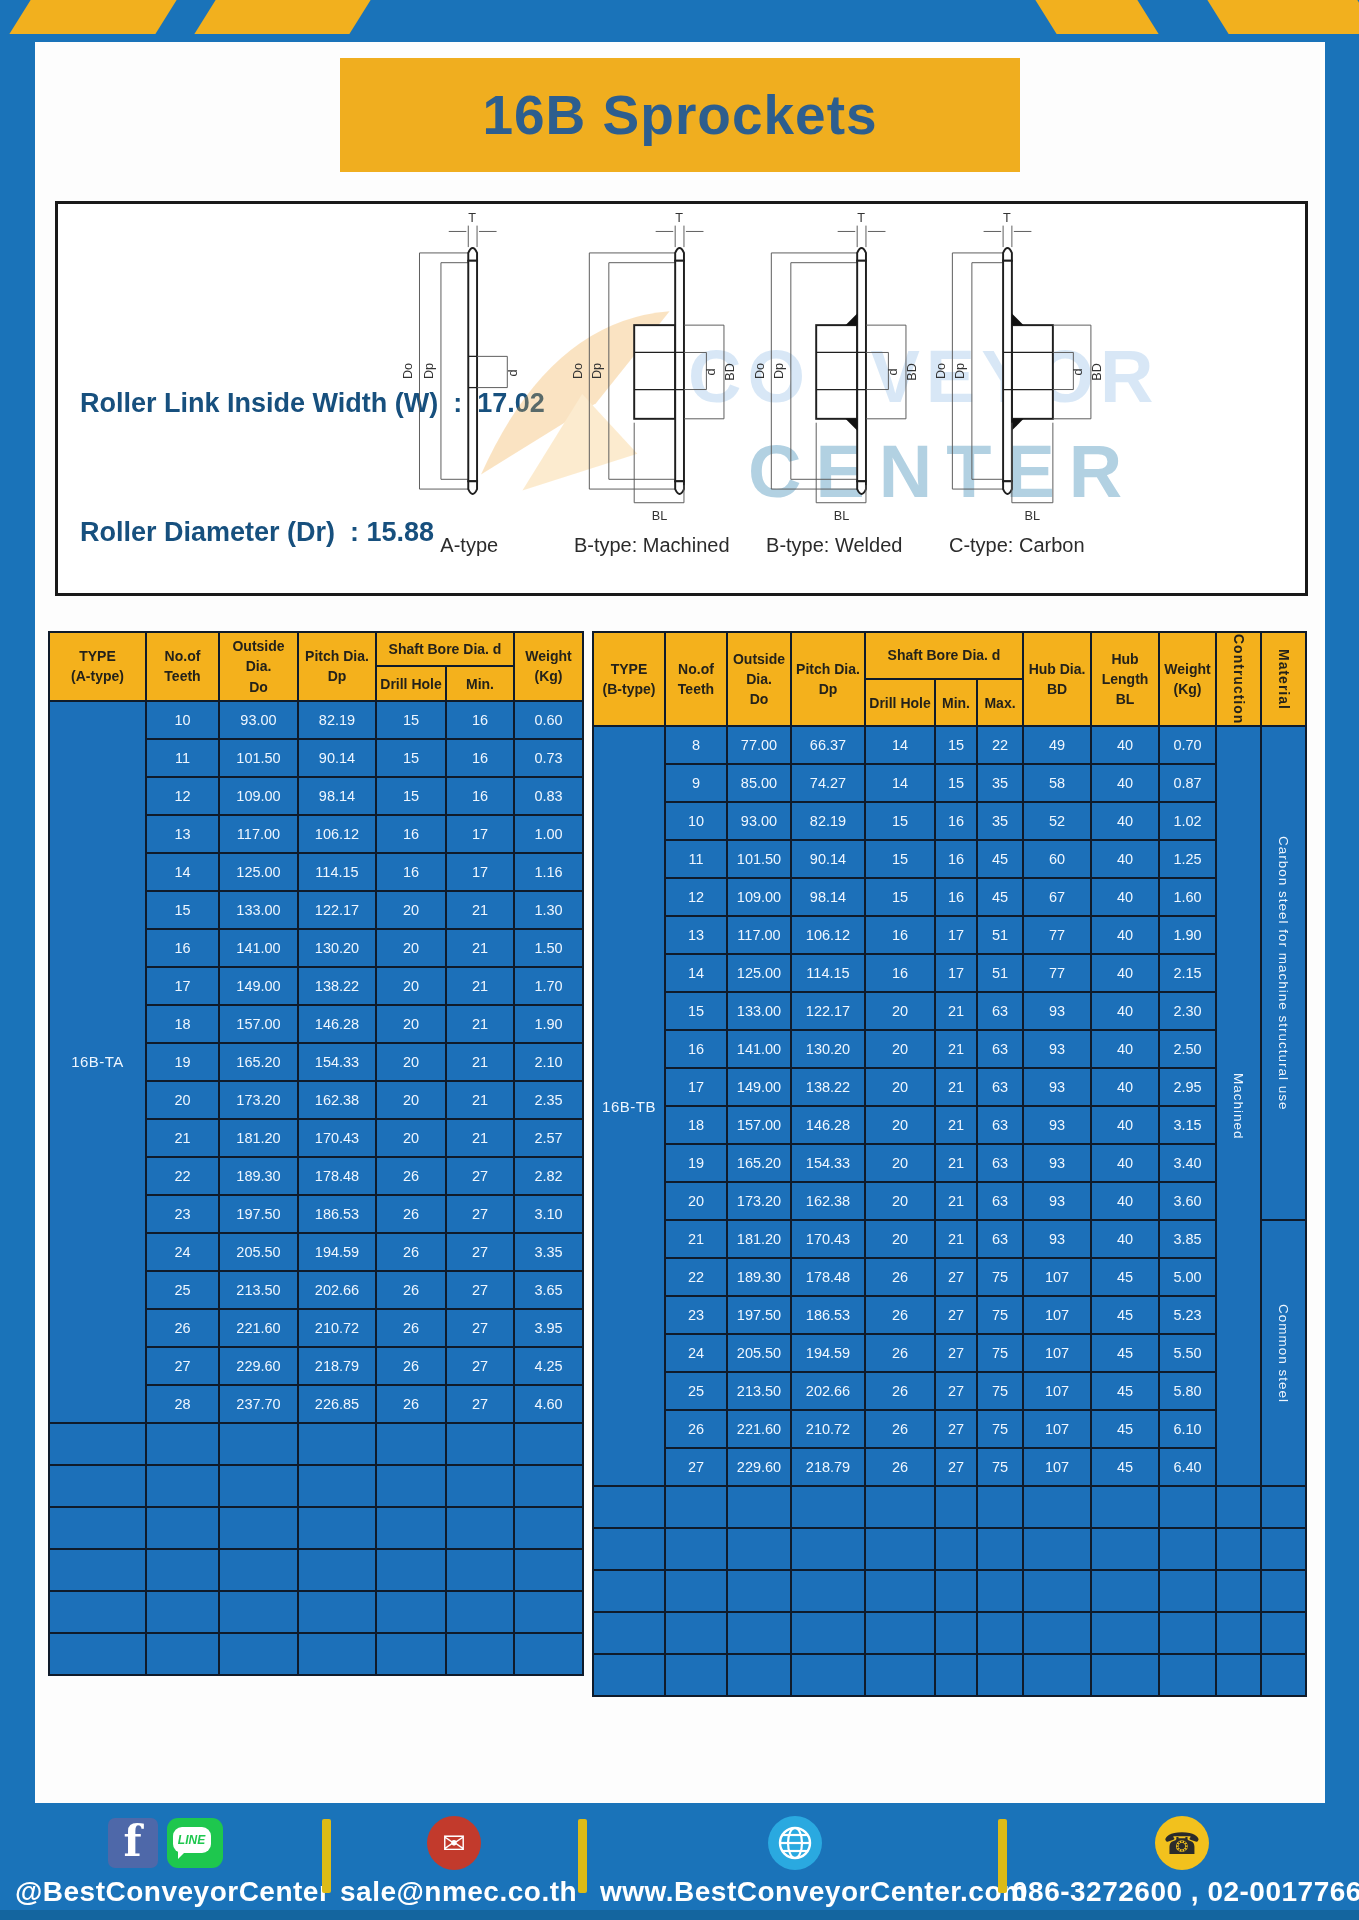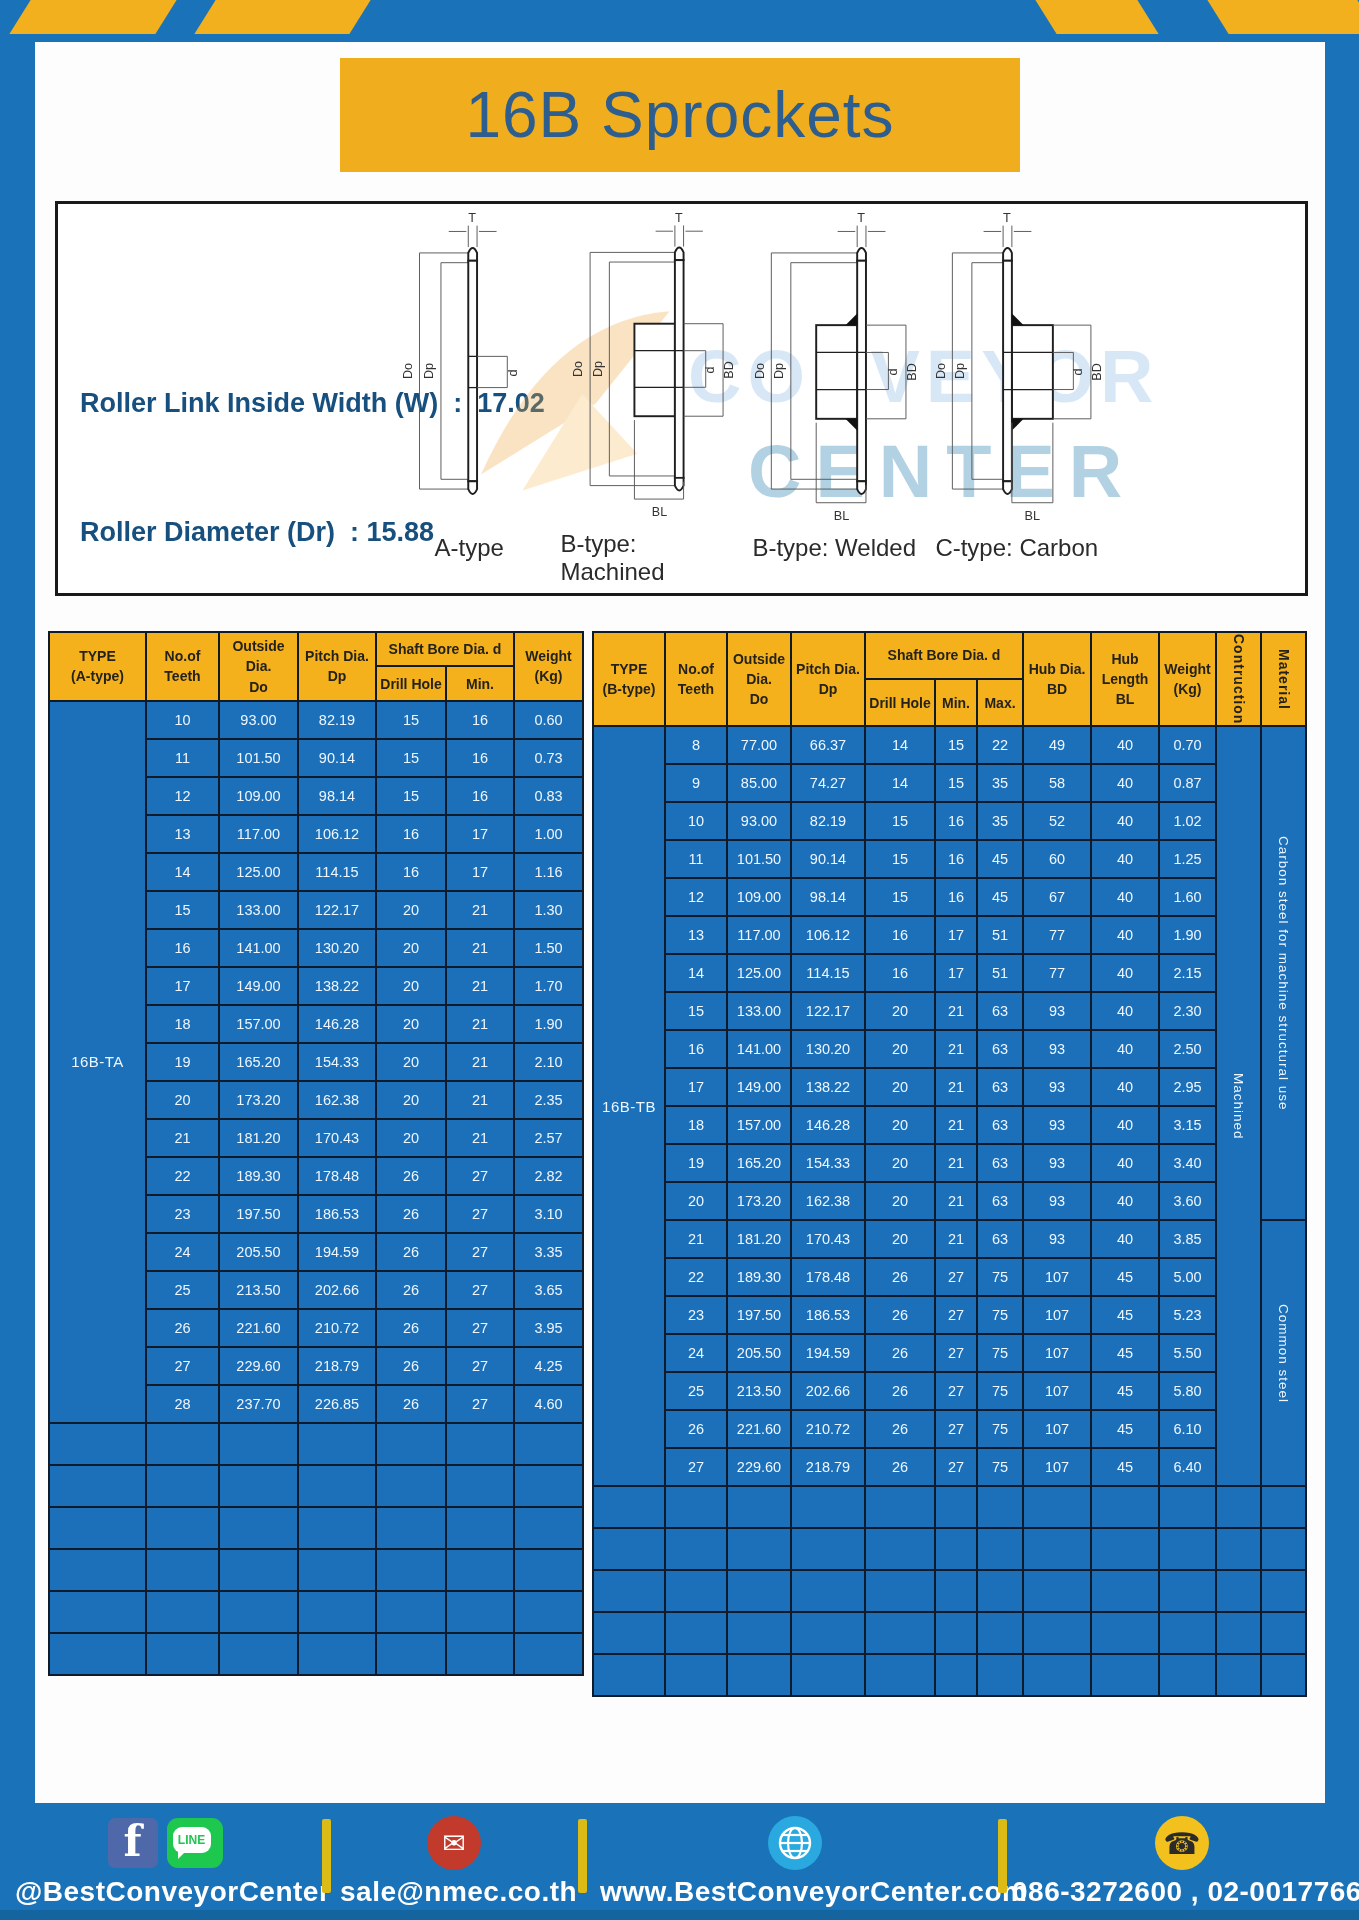--- a/index.html
+++ b/index.html
@@ -8,31 +8,31 @@
   .content{position:absolute;left:35px;top:42px;width:1290px;height:1761px;background:#fdfdfd;}
 
   
   .stripe{position:absolute;top:0;height:34px;background:#f2b01e;}
   .stripe.lean-r{transform:skewX(-32deg);}
   .stripe.lean-l{transform:skewX(32deg);}
 
   
   .banner{position:absolute;left:340px;top:58px;width:680px;height:114px;background:#f0ae1f;
           display:flex;align-items:center;justify-content:center;}
-  .banner h1{margin:0;font-size:64px;font-weight:normal;color:#2d5e8e;letter-spacing:1px;}
+  .banner h1{margin:0;font-size:55px;font-weight:bold;color:#2d5e8e;letter-spacing:1px;}
 
   
   .diagram-box{position:absolute;left:55px;top:201px;width:1247px;height:389px;background:#fff;
                border:3px solid #191919;}
   .spec-block{position:absolute;left:22px;top:92px;color:#17507e;font-size:27px;font-weight:bold;
               line-height:43px;white-space:pre;}
   .figs{position:absolute;left:320px;top:6px;width:730px;height:376px;display:flex;z-index:2;}
   .fig{flex:1;display:flex;flex-direction:column;align-items:center;}
   .fig svg{width:100%;height:322px;}
-  .fig-label{font-size:24px;color:#2b2b2b;margin-top:2px;}
+  .fig-label{font-size:20px;color:#2b2b2b;margin-top:2px;}
   .dln{stroke:#5a5a5a;stroke-width:1;fill:none;}
   .part{stroke:#1f1f1f;stroke-width:2;fill:#ffffff;}
   .edge{stroke:#1f1f1f;stroke-width:1.3;fill:none;}
   .weld{fill:#111;stroke:none;}
   .dimtext{font-size:13px;fill:#333;text-anchor:middle;}
   .wm{position:absolute;left:330px;top:20px;width:910px;height:350px;opacity:.3;pointer-events:none;z-index:1;}
   .wm-logo{position:absolute;left:70px;top:40px;width:230px;height:260px;}
   .wm-l1{position:absolute;left:330px;top:8px;font-size:92px;font-weight:bold;color:#f0a52e;letter-spacing:16px;}
   .wm-l2{position:absolute;left:300px;top:110px;font-size:74px;font-weight:bold;color:#7fb3e4;letter-spacing:6px;}
   .wm-l3{position:absolute;left:360px;top:205px;font-size:74px;font-weight:bold;color:#0369a1;letter-spacing:14px;}
@@ -51,21 +51,21 @@
 
   
   .footer{position:absolute;left:0;top:1803px;width:1359px;height:117px;background:#1a73b9;}
   .footer-edge{position:absolute;left:0;bottom:0;width:100%;height:10px;background:#14659f;}
   .fg{position:absolute;top:12px;text-align:center;}
   .fg-icons{height:56px;display:flex;align-items:center;justify-content:center;gap:9px;}
   .fg-text{margin-top:5px;font-size:28px;font-weight:bold;color:#ffffff;letter-spacing:.5px;white-space:nowrap;}
   .fsep{position:absolute;top:16px;width:9px;height:74px;background:#ddbb16;border-radius:2px;}
   .icon-fb{width:50px;height:50px;background:#4e68a9;border-radius:7px;color:#fff;
            font-family:"DejaVu Serif",serif;font-weight:bold;font-size:42px;line-height:48px;text-align:center;}
-  .icon-line{width:56px;height:50px;background:#1ec74e;border-radius:11px;position:relative;}
+  .icon-line{width:56px;height:50px;background:#1ec74e;border-radius:11px;position:relative;font-style:italic;}
   .line-bubble{position:absolute;left:6px;top:9px;width:38px;height:26px;background:#fff;border-radius:9px;
                color:#1ec74e;font-size:12px;font-weight:bold;line-height:26px;text-align:center;}
   .line-bubble:after{content:"";position:absolute;left:5px;bottom:-6px;border:5px solid transparent;border-top-color:#fff;border-left-color:#fff;}
   .icon-round{width:54px;height:54px;border-radius:50%;display:flex;align-items:center;justify-content:center;}
   .icon-mail{background:#c23a2c;color:#fff;font-size:28px;}
   .icon-globe{background:#2aa9e0;}
   .icon-phone{background:#f2c11d;color:#2b2b2b;font-size:30px;}
 </style>
 </head>
 <body>

